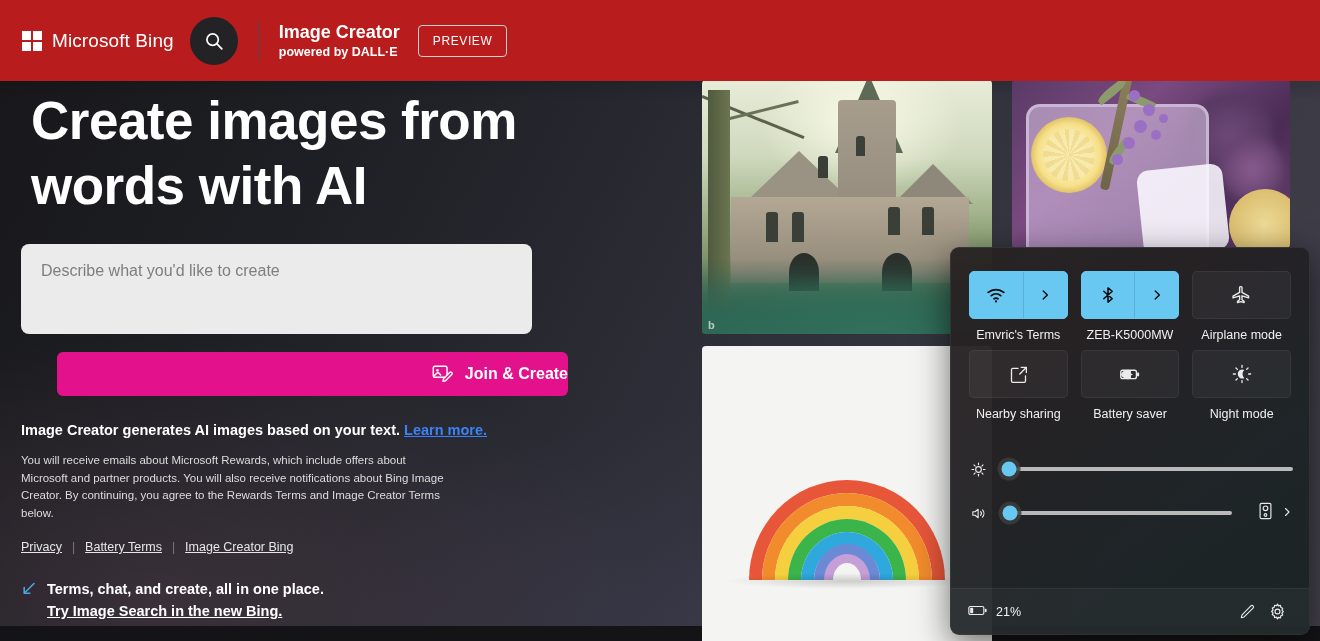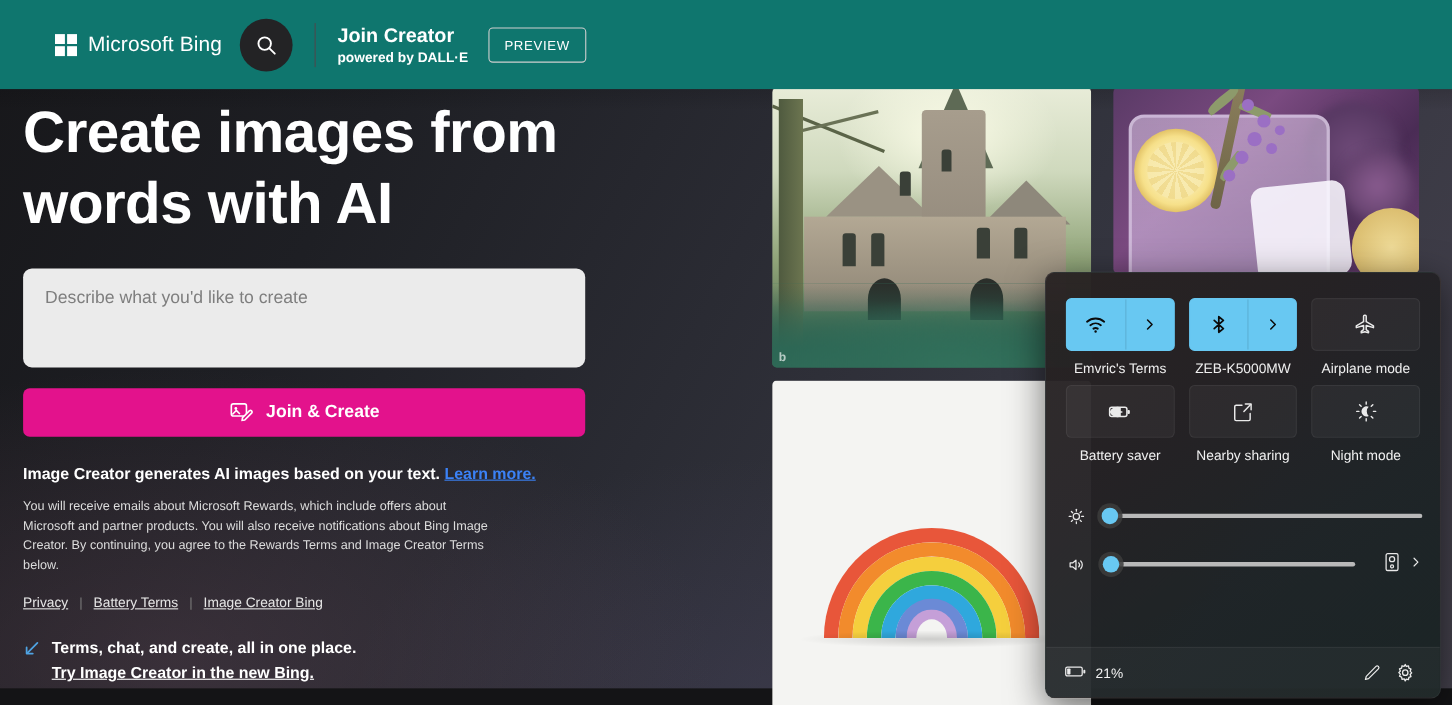--- a/index.html
+++ b/index.html
@@ -30,24 +30,23 @@
       linear-gradient(180deg, rgba(12,12,14,0.85) 0%, rgba(12,12,14,0.0) 16%);
   }
   .taskbar-strip {
     position: absolute; left: 0; bottom: 0; width: 1320px; height: 15px;
     background: #141416;
   }
 
   
   .header {
     position: absolute; left: 0; top: 0; width: 1320px; height: 81px;
-    background: #0f766e;
+    background: #b91c1c;
     display: flex; align-items: center;
     z-index: 6;
-    padding-left: 28px;
   }
   .brand { display: flex; align-items: center; margin-left: 22px; gap: 10px; }
   .ms-logo { width: 20px; height: 20px; display: grid;
     grid-template-columns: 9px 9px; grid-template-rows: 9px 9px; gap: 2px; }
   .ms-logo i { display: block; background: #fff; }
   .brand-name { color: #fff; font-size: 19px; letter-spacing: .1px; }
   .search-btn {
     width: 48px; height: 48px; border-radius: 50%;
     background: #232325;
     margin-left: 16px;
@@ -62,34 +61,36 @@
     margin-left: 18px; border: 1px solid #cfcfcf; border-radius: 4px;
     color: #fff; font-size: 12px; letter-spacing: .6px;
     padding: 8px 14px; background: transparent; cursor: pointer;
   }
 
   
   .left-col { position: absolute; left: 21px; top: 88px; width: 540px; z-index: 4; }
   .hero-title {
     color: #fff; font-size: 53px; font-weight: bold; line-height: 65px;
     letter-spacing: -0.5px;
+    margin-left: 10px;
   }
   .prompt-box {
     margin-top: 26px; width: 511px; height: 90px;
     background: #ebebeb; border-radius: 8px;
     padding: 18px 20px; border: none; resize: none;
     font-family: "Liberation Sans", sans-serif; font-size: 16px; color: #333;
   }
   .prompt-box::placeholder { color: #7e7e7e; }
   .join-btn {
     margin-top: 14px; width: 511px; height: 44px;
     background: #e3128c; border: none; border-radius: 6px;
     color: #fff; font-size: 16px; font-weight: bold;
-    display: flex; align-items: center; justify-content: center; gap: 12px;
+    display: flex; align-items: center; justify-content: flex-end; gap: 12px;
     cursor: pointer;
+    margin-left: 36px;
   }
   .tagline {
     margin-top: 26px; color: #fff; font-size: 14.5px; font-weight: bold;
   }
   .tagline a { color: #3b82f6; text-decoration: underline; }
   .legal {
     margin-top: 14px; color: #dcdcdc; font-size: 11.5px; line-height: 17.5px;
     width: 430px;
   }
   .legal-links { margin-top: 18px; display: flex; align-items: center; gap: 10px; }
@@ -246,21 +247,21 @@
     <button class="search-btn">
       <svg width="22" height="22" viewBox="0 0 24 24" fill="none" stroke="#ffffff" stroke-width="1.9">
         <circle cx="10.5" cy="10.5" r="6.2"></circle>
         <line x1="15.2" y1="15.2" x2="20.5" y2="20.5" stroke-linecap="round"></line>
       </svg>
     </button>
 
     <div class="divider-v"></div>
 
     <div class="app-title-wrap">
-      <div class="app-title">Join Creator</div>
+      <div class="app-title">Image Creator</div>
       <div class="app-sub">powered by DALL·E</div>
     </div>
 
     <button class="preview-chip">PREVIEW</button>
   </div>
 
   <div class="left-col">
     <h1 class="hero-title">
       <span>Create images from</span><br>
       <span>words with AI</span>
@@ -295,21 +296,21 @@
 
     <div class="bing-promo">
       <span class="promo-icon">
         <svg width="16" height="16" viewBox="0 0 16 16" fill="none" stroke="#4fa3e3" stroke-width="1.6">
           <path d="M13 2.5 L4 11.5" stroke-linecap="round"></path>
           <path d="M3.2 6.6 L3.2 12.2 L8.8 12.2" stroke-linecap="round" stroke-linejoin="round"></path>
         </svg>
       </span>
       <div class="promo-text">
         <span>Terms, chat, and create, all in one place.</span>
-        <a href="#">Try Image Creator in the new Bing.</a>
+        <a href="#">Try Image Search in the new Bing.</a>
       </div>
     </div>
   </div>
 
   <div class="gallery">
 
     <div class="tile tile-house">
       <div class="house">
         <div class="sky-glow"></div>
         <div class="branch"></div>
@@ -415,42 +416,42 @@
               <path d="M11 2.8c.6 0 1 .5 1 1.1v5.3l7.2 4.1v1.8l-7.2-2.2v4.3l2.3 1.6v1.4l-3.6-1-3.6 1v-1.4l2.3-1.6v-4.3l-7.2 2.2v-1.8l7.2-4.1V3.9c0-.6.4-1.1 1-1.1z" stroke-linejoin="round"></path>
             </svg>
           </div>
         </div>
         <div class="qs-label">Airplane mode</div>
       </div>
 
       <div class="qs-cell">
         <div class="qs-tile">
           <div class="main">
+            <svg width="21" height="21" viewBox="0 0 24 24" fill="none" stroke="#eaeaea" stroke-width="1.5">
+              <path d="M20 13.5v6a1.5 1.5 0 0 1-1.5 1.5h-13A1.5 1.5 0 0 1 4 19.5v-13A1.5 1.5 0 0 1 5.5 5h6" stroke-linecap="round"></path>
+              <path d="M13.5 11.5 20.5 4.2" stroke-linecap="round"></path>
+              <path d="M15 3.8h6v6" stroke-linecap="round" stroke-linejoin="round"></path>
+            </svg>
+          </div>
+        </div>
+        <div class="qs-label">Nearby sharing</div>
+      </div>
+
+      <div class="qs-cell">
+        <div class="qs-tile">
+          <div class="main">
             <svg width="24" height="24" viewBox="0 0 26 24" fill="none" stroke="#eaeaea" stroke-width="1.5">
               <rect x="3" y="8" width="17" height="9" rx="2"></rect>
               <rect x="20.5" y="10.5" width="2.4" height="4" rx="1" fill="#eaeaea" stroke="none"></rect>
               <path d="M8 12.5h7M11.5 9v7" stroke-linecap="round"></path>
               <path d="M3 12.5 A 8.5 8.5 0 0 0 14 17 L 14 8 A 8.5 8.5 0 0 0 3 12.5z" fill="#eaeaea" stroke="none"></path>
             </svg>
           </div>
         </div>
         <div class="qs-label">Battery saver</div>
-      </div>
-
-      <div class="qs-cell">
-        <div class="qs-tile">
-          <div class="main">
-            <svg width="21" height="21" viewBox="0 0 24 24" fill="none" stroke="#eaeaea" stroke-width="1.5">
-              <path d="M20 13.5v6a1.5 1.5 0 0 1-1.5 1.5h-13A1.5 1.5 0 0 1 4 19.5v-13A1.5 1.5 0 0 1 5.5 5h6" stroke-linecap="round"></path>
-              <path d="M13.5 11.5 20.5 4.2" stroke-linecap="round"></path>
-              <path d="M15 3.8h6v6" stroke-linecap="round" stroke-linejoin="round"></path>
-            </svg>
-          </div>
-        </div>
-        <div class="qs-label">Nearby sharing</div>
       </div>
 
       <div class="qs-cell">
         <div class="qs-tile">
           <div class="main">
             <svg width="22" height="22" viewBox="0 0 24 24" fill="none" stroke="#eaeaea" stroke-width="1.4">
               <path d="M14.5 7.5A5 5 0 1 0 14.5 16.5 6.2 6.2 0 0 1 14.5 7.5z" fill="#eaeaea" stroke="none"></path>
               <g stroke-linecap="round">
                 <path d="M12 2.6v2.2"></path>
                   <path d="M12 19.2v2.2"></path>

